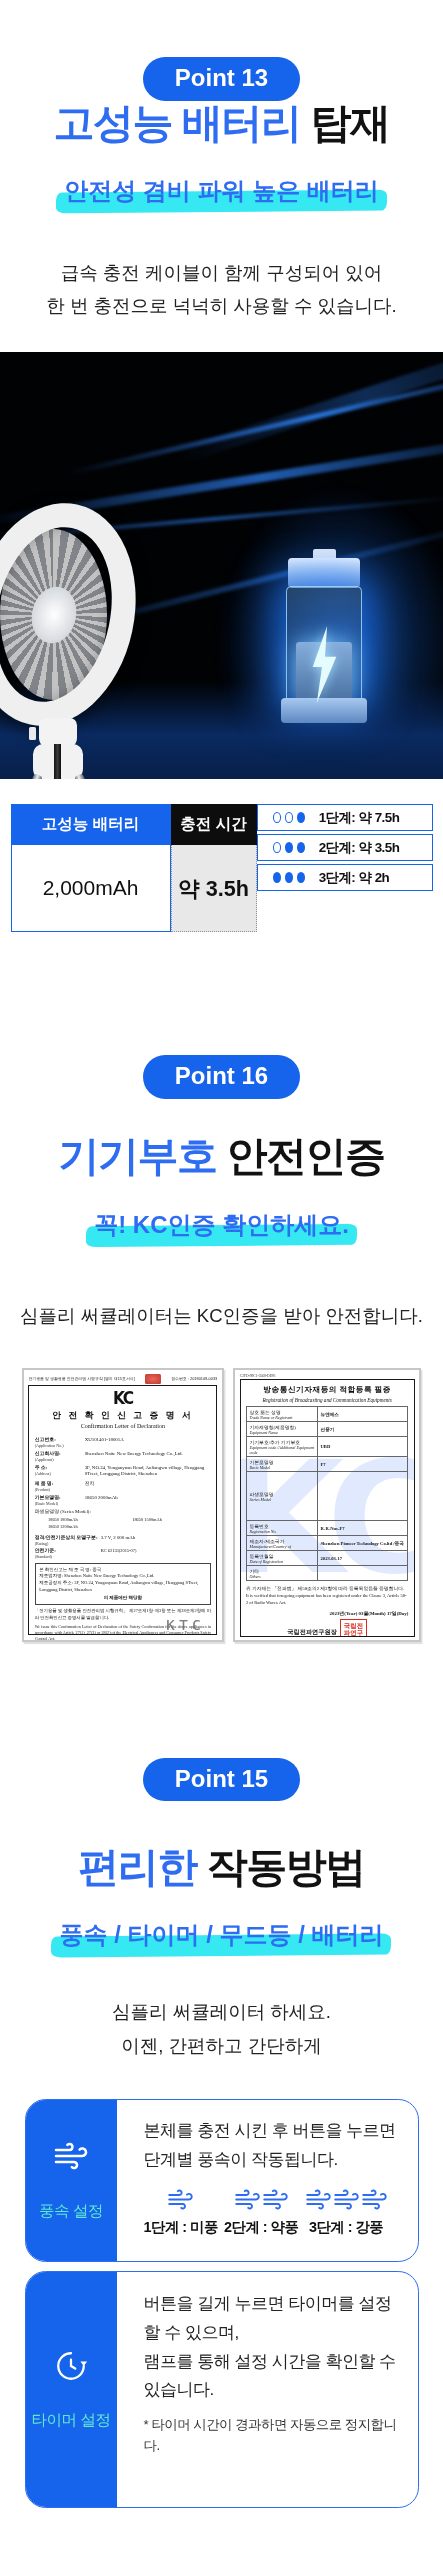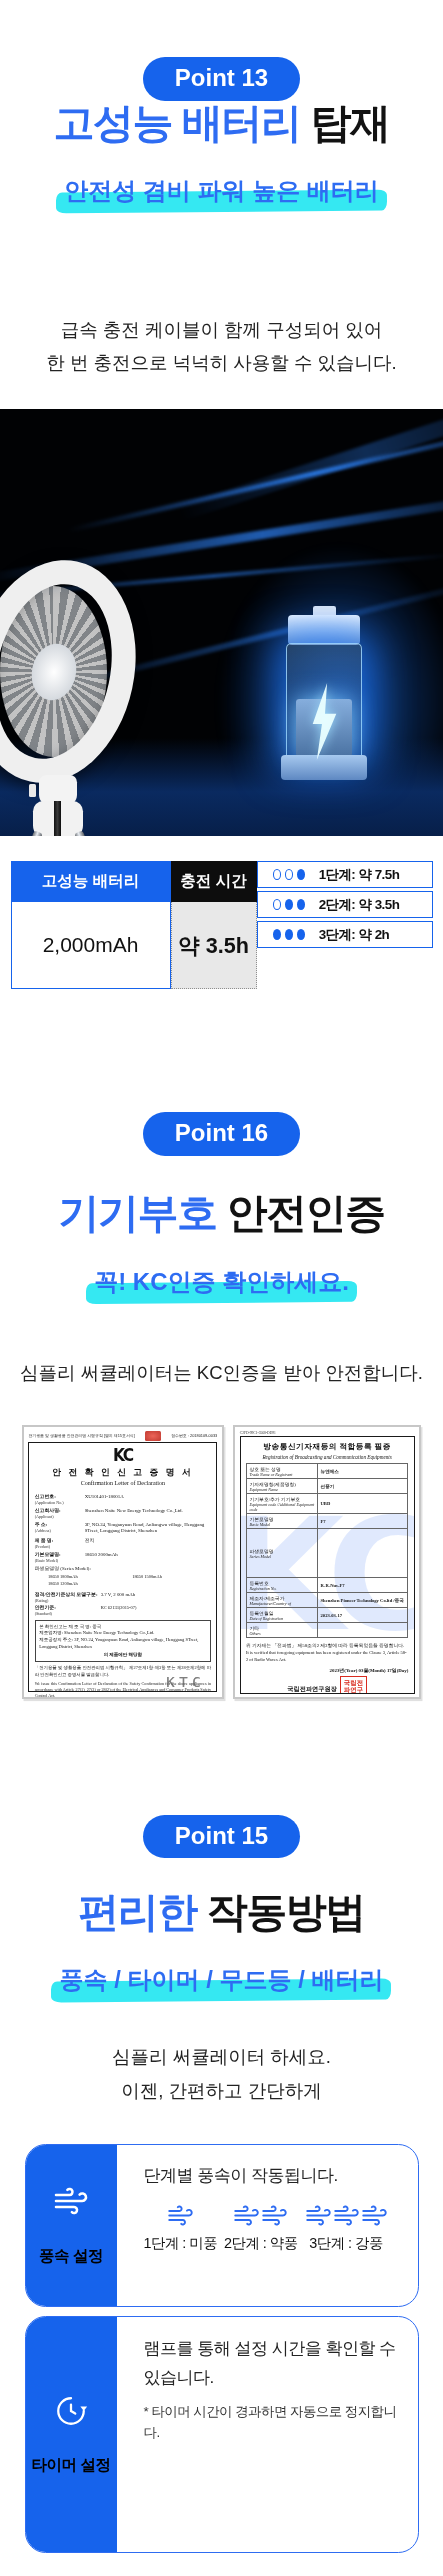--- a/index.html
+++ b/index.html
@@ -127,40 +127,40 @@
     padding:1.5px 1px;text-align:center;word-break:break-all;font-family:"Liberation Sans",sans-serif;background:rgba(255,255,255,.2)}
   .barcode-row{display:flex;align-items:center;gap:13.4px;margin-top:3.1px;padding-left:2.1px}
   .bc-block{width:21.6px;height:13.4px;background:linear-gradient(90deg,#777,#bbb 30%,#888)}
   .bc-stripes{width:54px;height:12.4px;background:repeating-linear-gradient(90deg,#9b9b9b 0 0.5px,transparent 0.5px 1.5px)}
 
   
   .cards{margin-top:31px}
   .card{display:flex;width:394px;margin:0 auto;border:1.5px solid var(--blue2);border-radius:20.6px;overflow:hidden;background:#fff}
   .card + .card{margin-top:9.3px}
   .card-side{width:91px;flex:none;background:var(--blue);display:flex;flex-direction:column;align-items:center;justify-content:center;gap:27px}
-  .card-side .side-label{color:#000000;font-size:15.5px;font-weight:700;letter-spacing:-0.5px}
+  .card-side .side-label{color:#5eead4;font-size:15.5px;font-weight:400;letter-spacing:-0.5px}
   .card-main{flex:1;padding:17.5px 15.5px 10.3px 27px}
   .card-line{font-size:17px;color:var(--body);font-weight:500;line-height:1.7;letter-spacing:-0.5px}
   .card-note{font-size:13.4px;color:#333;font-weight:500;line-height:1.62;letter-spacing:-0.5px}
   .notes{margin-top:8.2px}
   .steps{display:flex;justify-content:space-between;align-items:flex-end;margin-top:10.3px;padding-right:14.4px}
   .step{text-align:center}
   .step .icons{display:flex;justify-content:center;gap:1px}
-  .step-label{font-size:14.4px;font-weight:400;color:#111;margin-top:5.2px;letter-spacing:-0.5px}
+  .step-label{font-size:14.4px;font-weight:700;color:#111;margin-top:5.2px;letter-spacing:-0.5px}
 
   .s-mt-badge13{margin-top:57px}
   .s-mt-h1-13{}
   .s-mt-sub13{margin-top:29px}
-  .s-mt-body13{margin-top:107px}
+  .s-mt-body13{margin-top:50px}
   .s-mt-badge14{margin-top:123px}
   .s-mt-h1-14{margin-top:35px}
   .s-mt-sub14{margin-top:30px}
   .s-mt-body14{margin-top:59px}
   .s-mt-badge15{margin-top:116px}
-  .s-mt-h1-15{margin-top:32px}
+  .s-mt-h1-15{margin-top:44px}
   .s-mt-sub15{margin-top:29px}
   .s-mt-body15{margin-top:45px}
   .body15-line1{margin-bottom:37px}
 </style>
 </head>
 <body>
 
 <div class="badge s-mt-badge13">Point 13</div>
 
 <div class="h1 s-mt-h1-13"><span class="blue">고성능 배터리</span><span> 탑재</span></div>
@@ -419,20 +419,21 @@
   <div class="card" style="height:163px">
     <div class="card-side">
       <svg width="36" height="36" viewBox="0 0 24 24" fill="none" stroke="#fff" stroke-width="1.7" stroke-linecap="round">
         <path d="M9.59 4.59A2 2 0 1 1 11 8H2"></path>
           <path d="M12.59 19.41A2 2 0 1 0 14 16H2"></path>
           <path d="M17.73 7.73A2.5 2.5 0 1 1 19.5 12H2"></path>
       </svg>
       <span class="side-label">풍속 설정</span>
     </div>
     <div class="card-main">
+      <div class="card-line">본체를 충전 시킨 후 버튼을 누르면</div>
       <div class="card-line">단계별 풍속이 작동됩니다.</div>
       <div class="steps">
         <div class="step">
           <div class="icons">
             <svg width="27" height="27" viewBox="0 0 24 24" fill="none" stroke="#2e6cf2" stroke-width="1.7" stroke-linecap="round">
                 <path d="M9.59 4.59A2 2 0 1 1 11 8H2"></path>
                 <path d="M12.59 19.41A2 2 0 1 0 14 16H2"></path>
                 <path d="M17.73 7.73A2.5 2.5 0 1 1 19.5 12H2"></path>
               </svg>
           </div>
@@ -481,20 +482,21 @@
     <div class="card-side">
       <svg width="34" height="34" viewBox="0 0 24 24" fill="none" stroke="#fff" stroke-width="1.6" stroke-linecap="round">
         <path d="M12 3a9 9 0 1 0 9 9"></path>
         <polygon points="21,12 18.6,8.8 23.4,8.8" fill="#fff" stroke="none"></polygon>
         <line x1="12" y1="7.5" x2="12" y2="12"></line>
           <line x1="12" y1="12" x2="15" y2="13.8"></line>
       </svg>
       <span class="side-label">타이머 설정</span>
     </div>
     <div class="card-main">
+      <div class="card-line">버튼을 길게 누르면 타이머를 설정할 수 있으며,</div>
       <div class="card-line">램프를 통해 설정 시간을 확인할 수 있습니다.</div>
       <div class="notes">
         <div class="card-note">* 타이머 시간이 경과하면 자동으로 정지합니다.</div>
 
       </div>
 
     </div>
   </div>
 
 </div>

